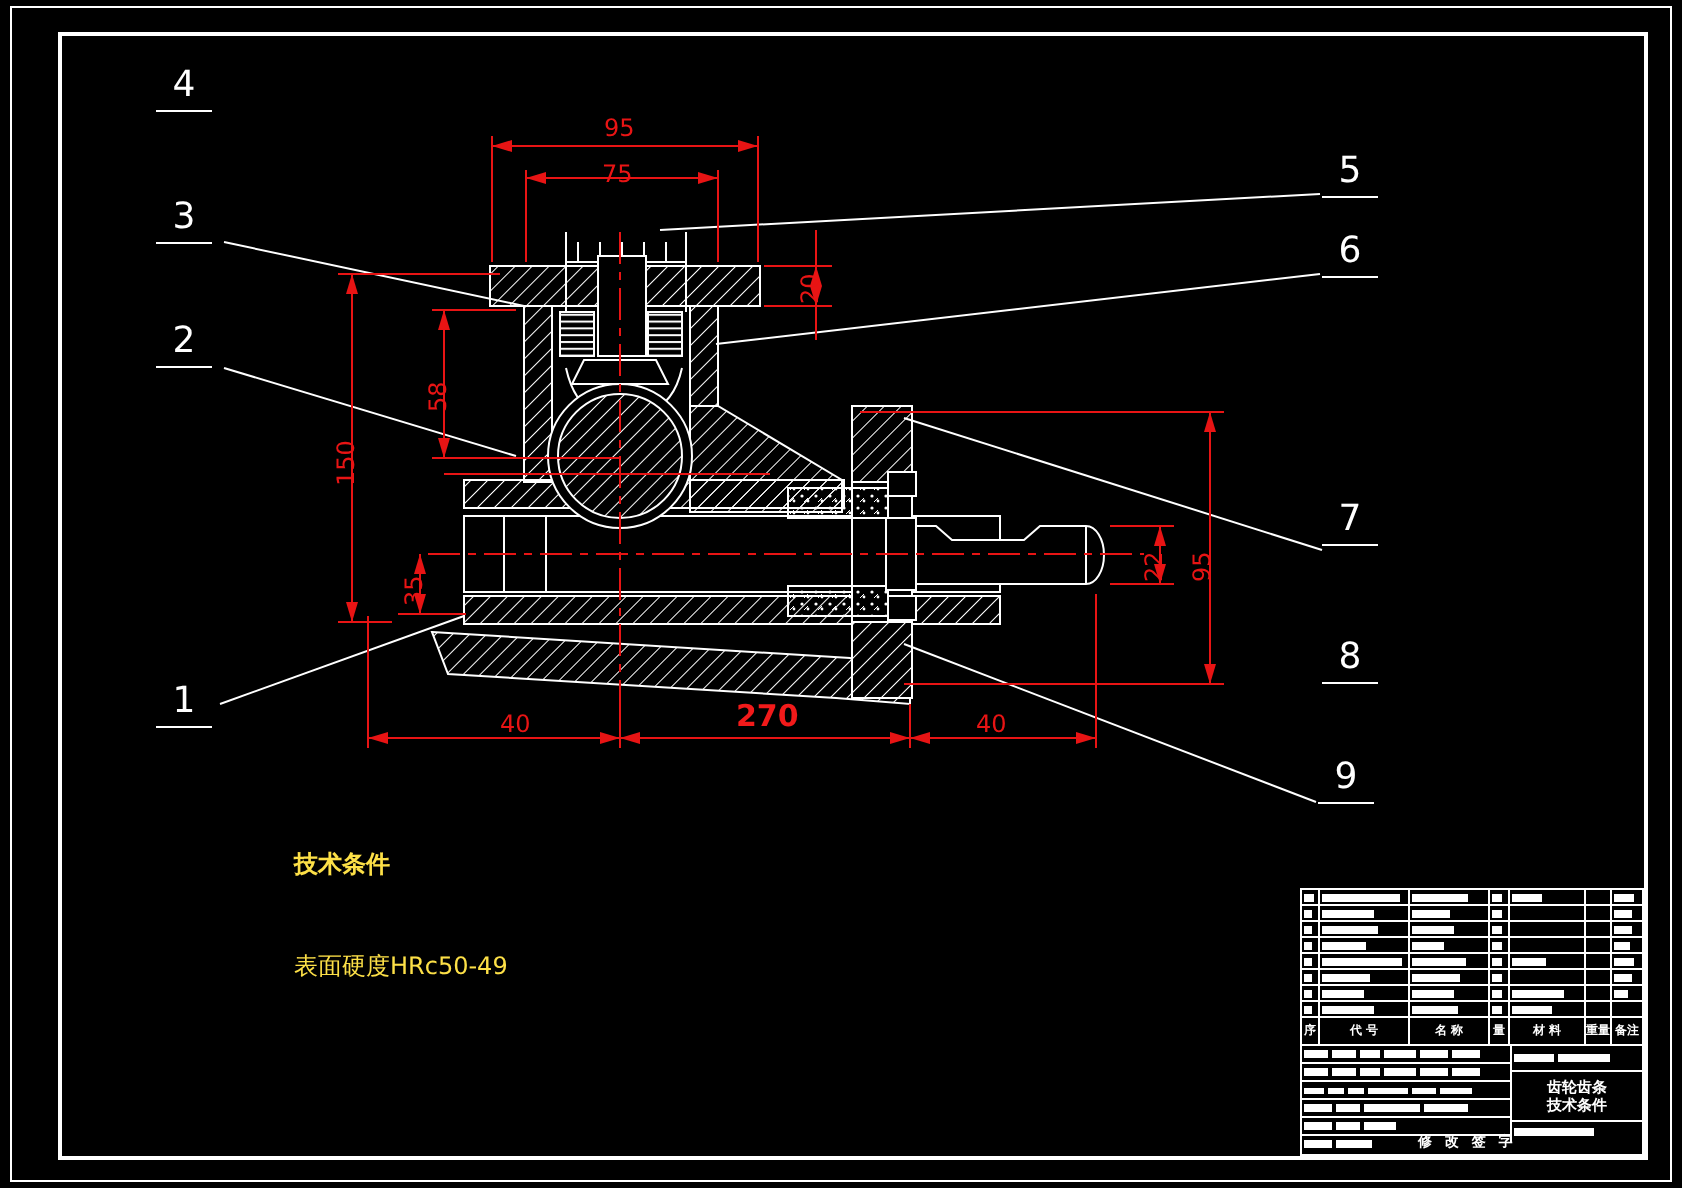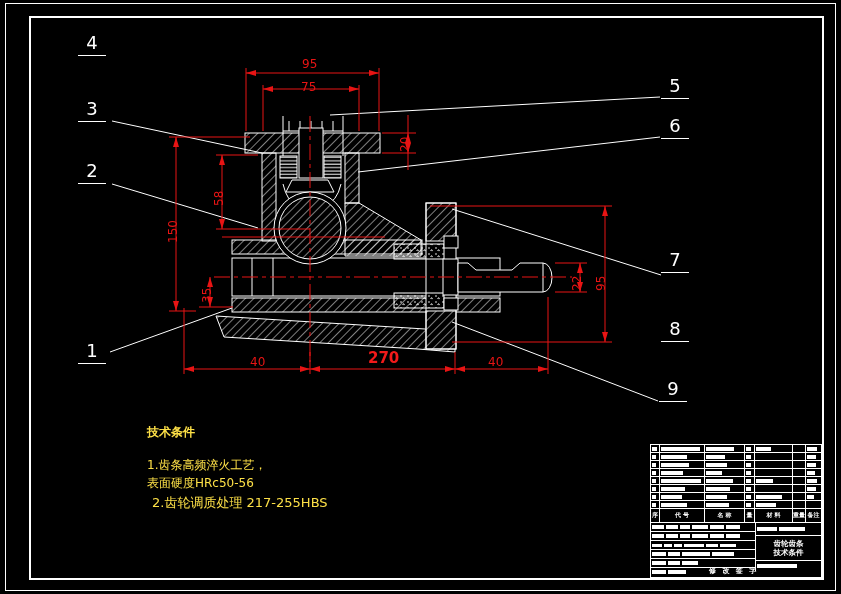--- a/index.html
+++ b/index.html
@@ -189,23 +189,21 @@
   <span class="dim dimv" style="left:212px;top:206px">58</span>
   <span class="dim dimv" style="left:166px;top:243px">150</span>
   <span class="dim dimv" style="left:200px;top:303px">35</span>
   <span class="dim" style="left:250px;top:355px">40</span>
   <span class="dim dimbold" style="left:368px;top:349px">270</span>
   <span class="dim" style="left:488px;top:355px">40</span>
   <span class="dim dimv" style="left:570px;top:291px">22</span>
   <span class="dim dimv" style="left:594px;top:291px">95</span>
 
   <span class="note note-h" style="left:147px;top:424px">技术条件</span>
-  <span class="note" style="left:147px;top:457px">1.齿条高频淬火工艺，</span>
-  <span class="note" style="left:147px;top:475px">表面硬度HRc50-56</span>
-  <span class="note" style="left:152px;top:494px;font-size:13px">2.齿轮调质处理 217-255HBS</span>
+  <span class="note" style="left:147px;top:475px">表面硬度HRc50-49</span>
 
   <div class="tb">
     <div class="bom">
       <div class="bom-row">
         <div>
             <i class="blk" style="width:60%"></i>
           </div>
           <div>
             <i class="blk" style="width:88%"></i>
           </div>

